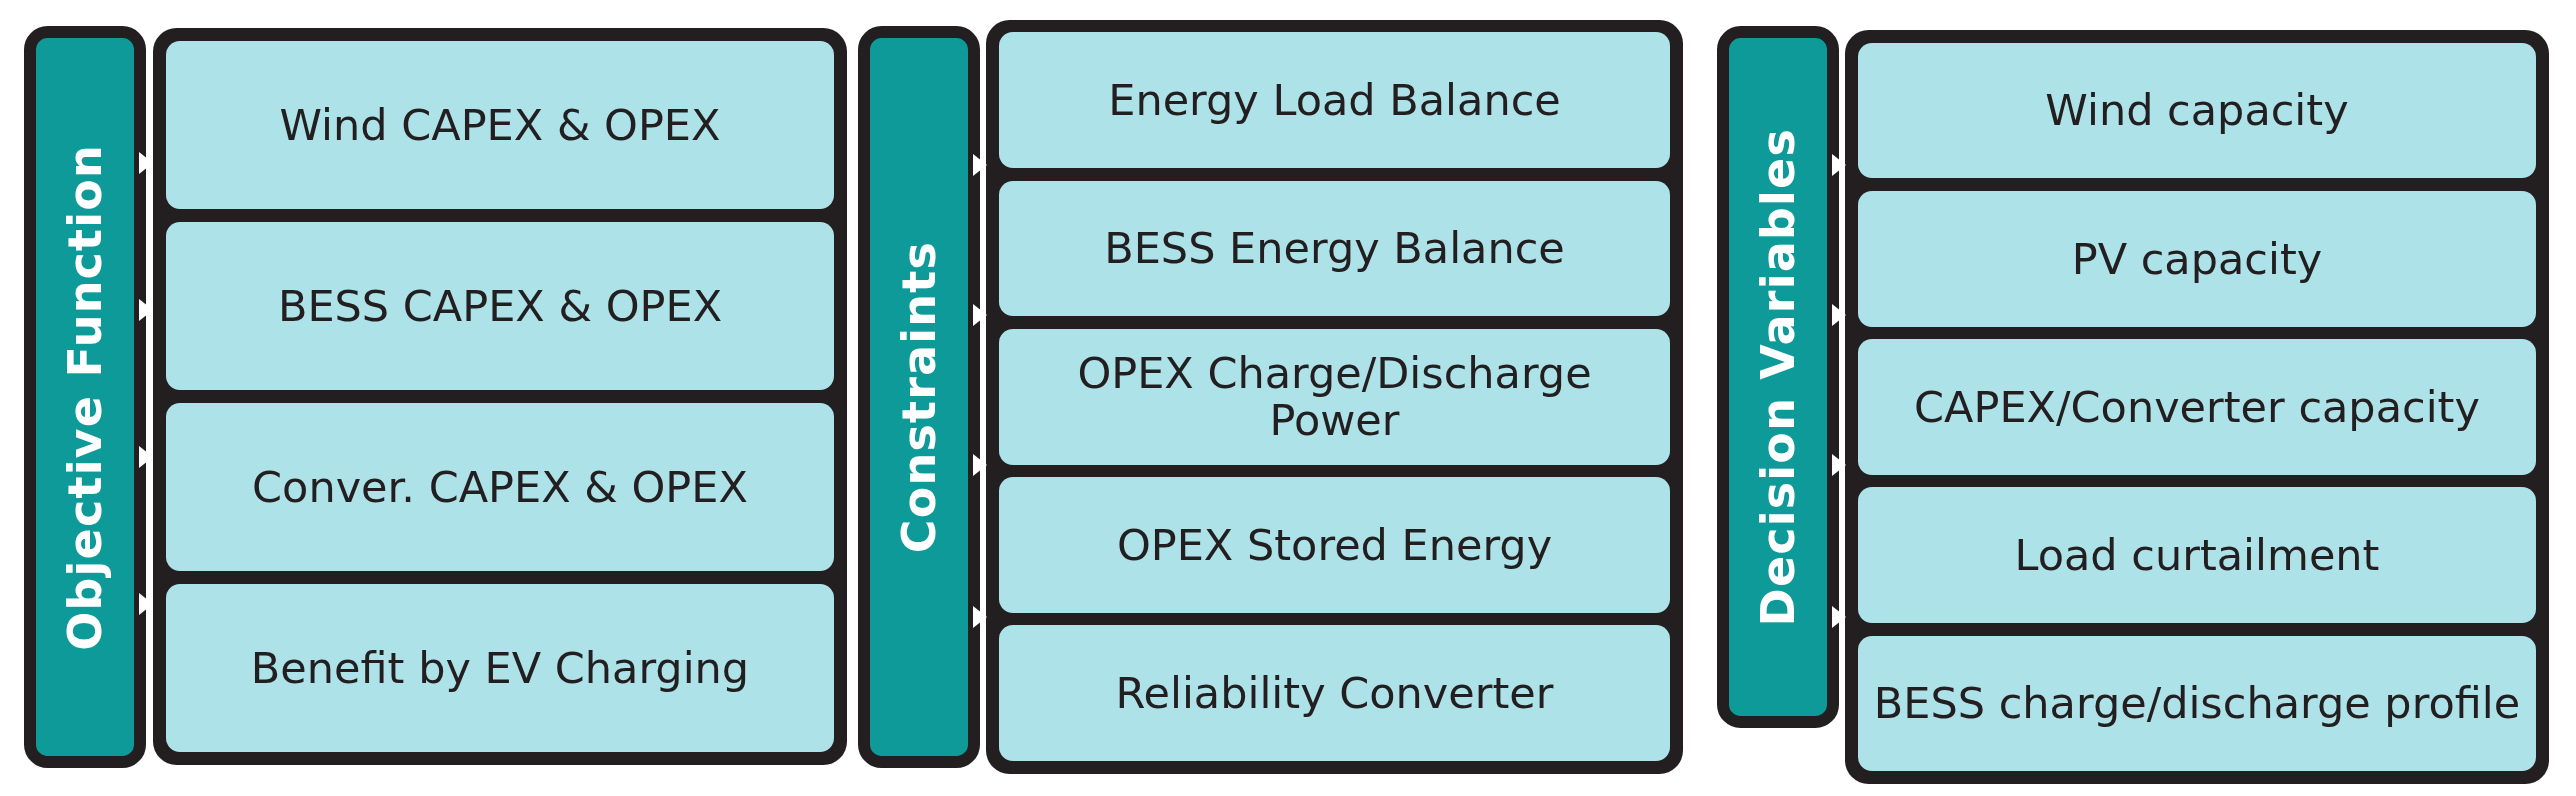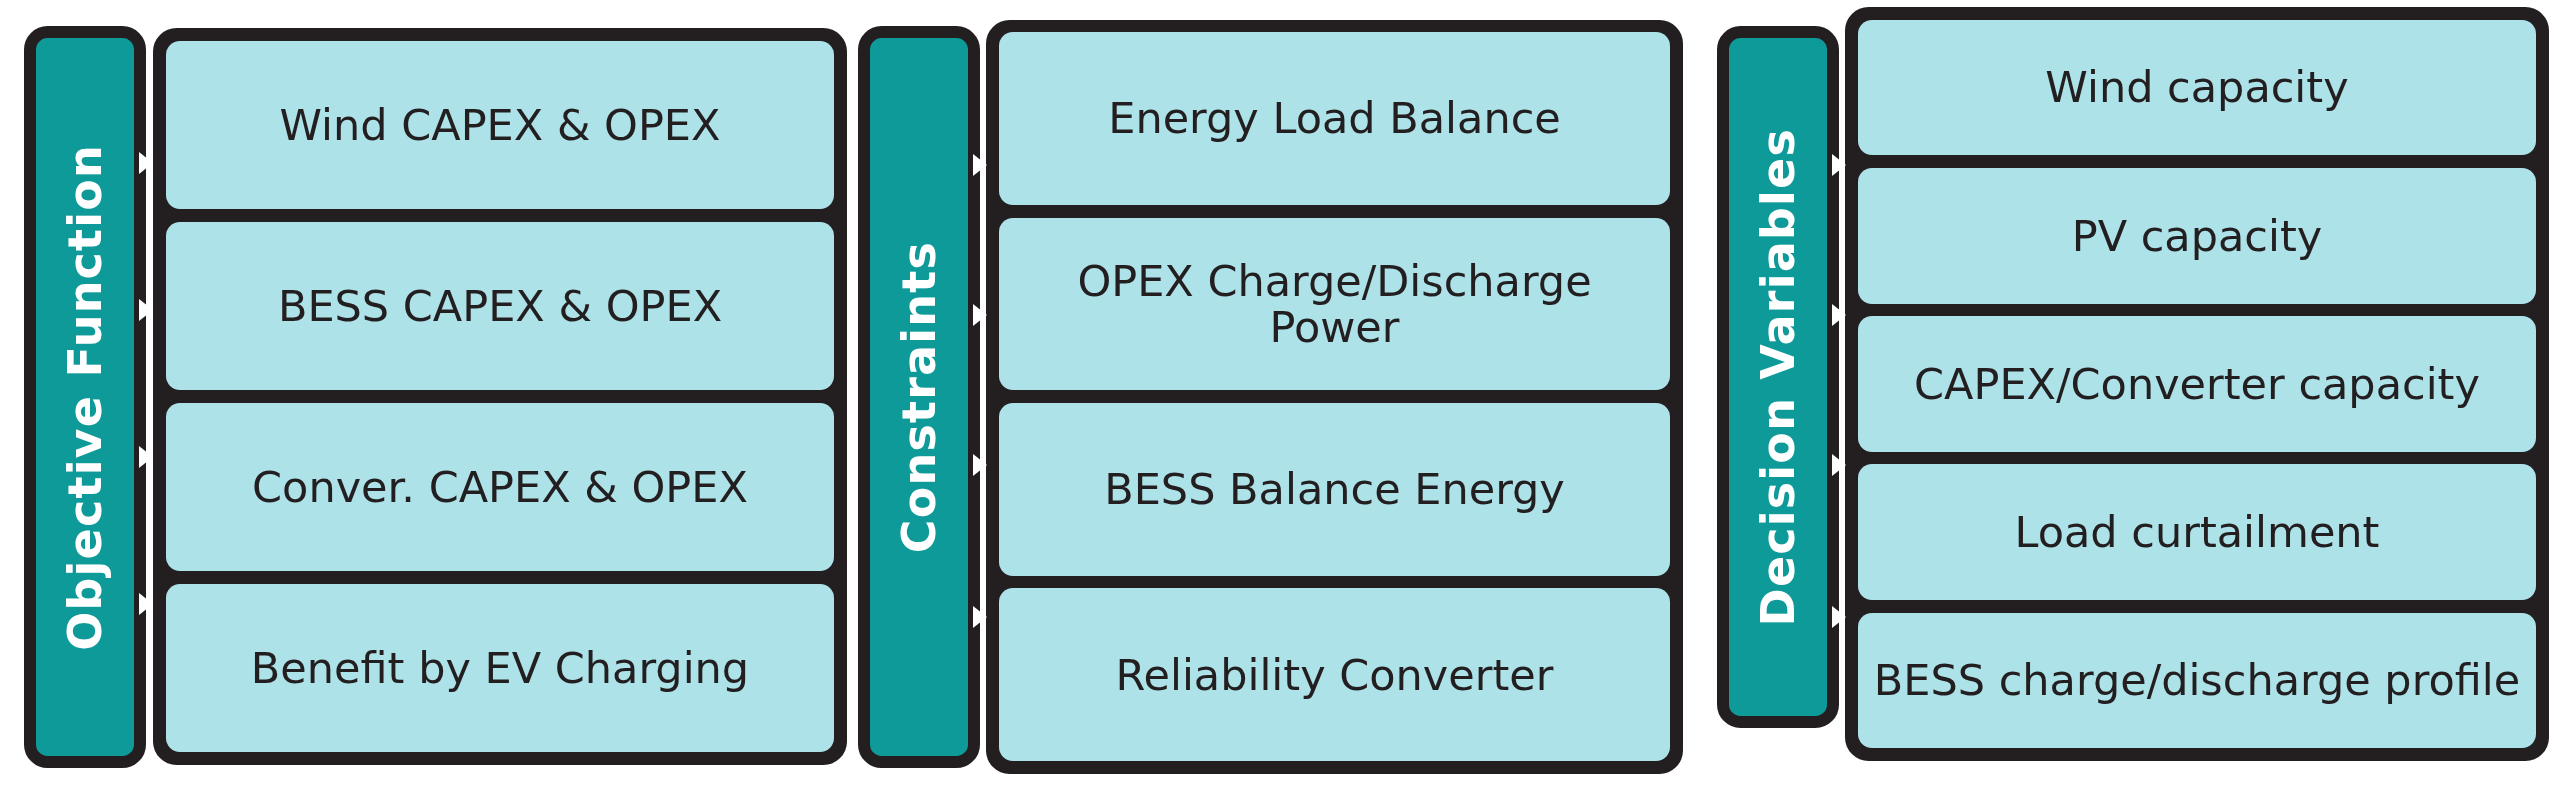--- a/index.html
+++ b/index.html
@@ -105,21 +105,21 @@
   #col-objective .box-stack { left: 153px;  top: 28px;  width: 694px; height: 737px; }
 
   
   #col-constraints            { left: 858px; width: 858px; }
   #col-constraints .cat-bar   { left: 0px;    top: 26px;  width: 122px; height: 742px; }
   #col-constraints .box-stack { left: 128px;  top: 19.7px;  width: 697px; height: 754px; }
 
   
   #col-decision            { left: 1717px; width: 859px; }
   #col-decision .cat-bar   { left: 0px;    top: 26px;  width: 122px; height: 702px; }
-  #col-decision .box-stack { left: 128px;  top: 7px;  width: 704px; height: 754px; }
+  #col-decision .box-stack { left: 128px;  top: 30px;  width: 704px; height: 754px; }
 </style>
 </head>
 <body>
 
 <div id="diagram">
 
   <div class="column" id="col-objective">
 
     <div class="cat-bar">
       <span class="cat-bar-label">Objective Function</span>
@@ -155,24 +155,27 @@
     <div class="arrow" style="left:115px; top:154px;"></div>
     <div class="arrow" style="left:115px; top:304px;"></div>
     <div class="arrow" style="left:115px; top:454px;"></div>
     <div class="arrow" style="left:115px; top:606px;"></div>
 
     <div class="box-stack">
       <div class="item-box">
         <span class="txt">Energy Load Balance</span>
       </div>
       <div class="item-box">
+        <span class="txt">BESS Energy Balance</span>
+      </div>
+      <div class="item-box">
         <span class="txt">OPEX Charge/Discharge Power</span>
       </div>
       <div class="item-box">
-        <span class="txt">BESS Balance Energy</span>
+        <span class="txt">OPEX Stored Energy</span>
       </div>
       <div class="item-box">
         <span class="txt">Reliability Converter</span>
       </div>
     </div>
   </div>
 
   <div class="column" id="col-decision">
 
     <div class="cat-bar">

